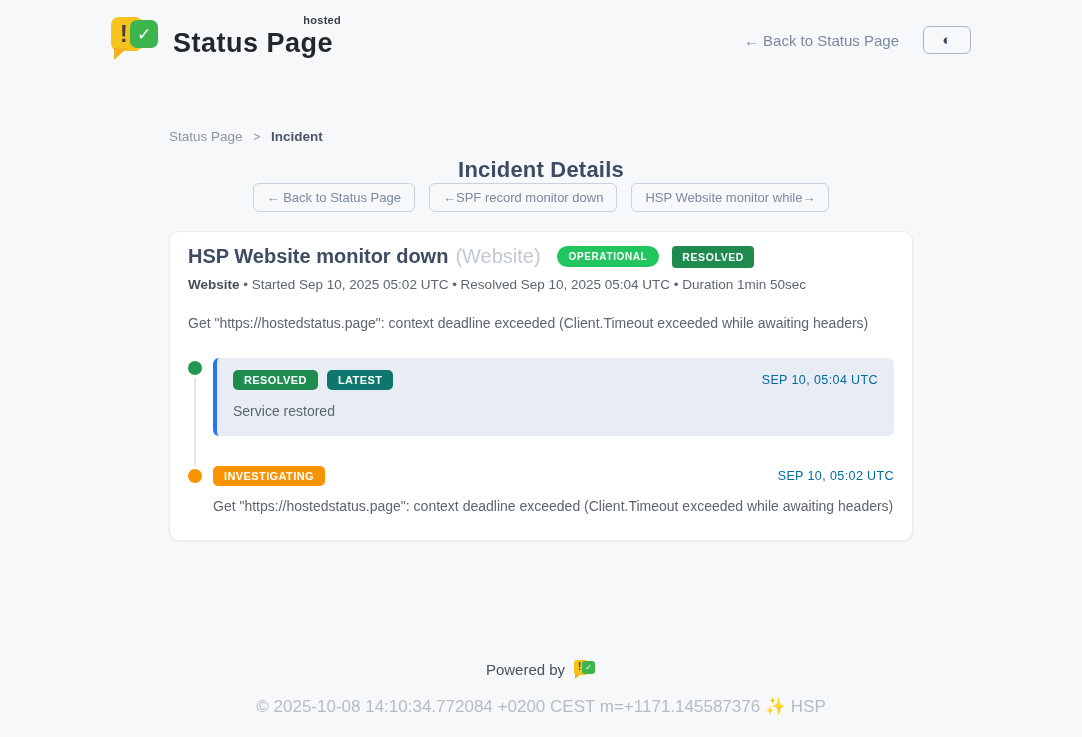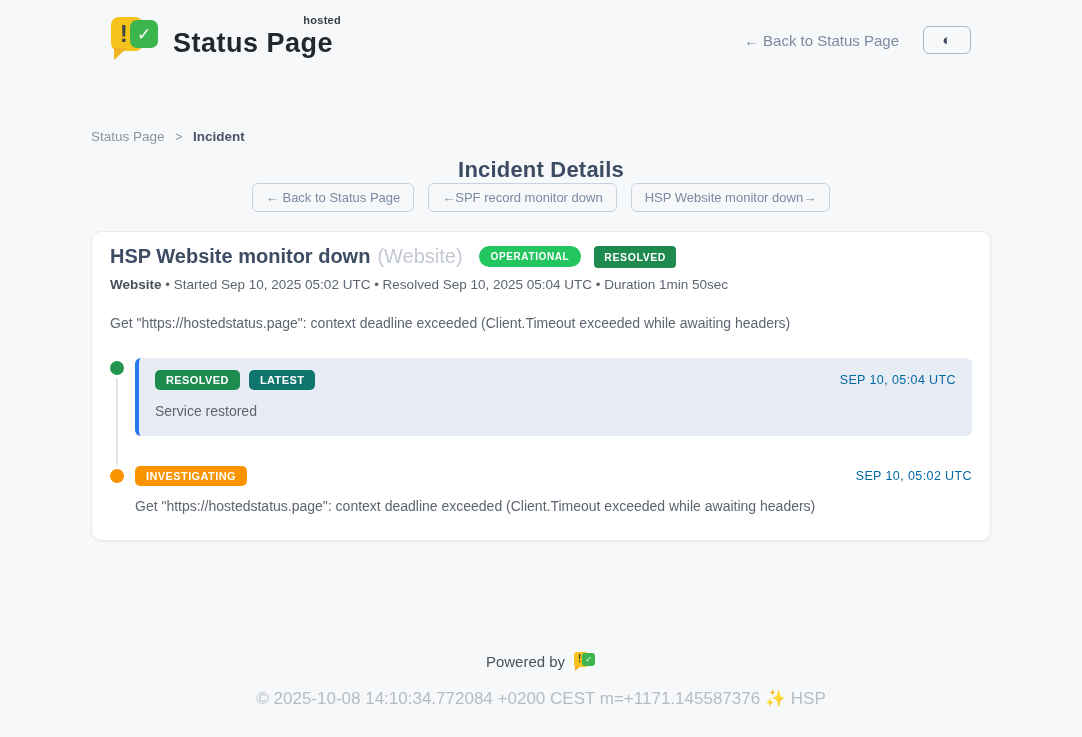--- a/index.html
+++ b/index.html
@@ -29,21 +29,21 @@
                color:#23272e; letter-spacing:.5px; }
   .logo-hosted { position:absolute; top:0; right:-8px; font-size:11px; font-weight:600;
                  color:#3a3f46; letter-spacing:.3px; }
   .header-right { display:flex; align-items:center; gap:24px; }
   .header-back { color:#7b8aa1; font-size:15px; text-decoration:none; cursor:pointer; }
   .theme-toggle { width:48px; height:28px; border:1px solid #a9b6c9; border-radius:6px;
                   background:#f7f8fa; color:#3f4d63; font-size:15px; line-height:26px;
                   text-align:center; cursor:pointer; }
 
   
-  .main { width:900px; margin:63px auto 0; flex:1; }
+  .main { width:744px; margin:63px auto 0; flex:1; }
   .breadcrumb { font-size:13.5px; color:#8b94a3; }
   .breadcrumb .crumb-link { cursor:pointer; }
   .breadcrumb .sep { margin:0 7px; font-size:12px; }
   .breadcrumb .crumb-current { color:#4a5568; font-weight:700; }
 
   .title-row { margin-top:13px; display:flex; justify-content:space-between; align-items:center;flex-direction:column; }
   .page-title { font-size:22px; font-weight:700; color:#3d4b63; letter-spacing:.2px; }
   .nav-buttons { display:flex; gap:14px; }
   .nav-btn { border:1px solid #c8d2df; background:transparent; color:#7b8aa1;
              font-size:13px; padding:6px 13px; border-radius:6px; cursor:pointer;
@@ -80,21 +80,21 @@
   .badge { color:#fff; font-size:11px; font-weight:700; letter-spacing:.4px;
            padding:4px 11px; border-radius:5px; }
   .badge-green { background:#1e8b4f; }
   .badge-blue { background:#0f766e; }
   .badge-orange { background:#f99300;text-align:center; }
   .tl-time { margin-left:auto; font-size:12.5px; color:#0369a1; letter-spacing:.4px; }
   .tl-msg { margin-top:13px; font-size:14px; color:#5d6571; }
   .tl-plain .tl-msg { margin-top:12px; }
 
   
-  .footer { text-align:center; padding-bottom:28px; }
+  .footer { text-align:center; padding-bottom:20px; }
   .powered-by { display:inline-flex; align-items:center; gap:9px; font-size:15px;
                 color:#49525e; cursor:pointer; }
   .mini-logo { position:relative; width:22px; height:20px; display:inline-block; }
   .mini-yellow { position:absolute; left:0; top:1px; width:14px; height:15px;
                  background:#f6c21c; border-radius:3px; }
   .mini-tail { position:absolute; left:1px; top:15px; width:0; height:0;
                border-left:6px solid #f0b422; border-bottom:5px solid transparent; }
   .mini-exclaim { position:absolute; left:4px; top:2px; font-size:10px; font-weight:700; color:#3c4148; }
   .mini-green { position:absolute; left:8px; top:2px; width:13px; height:13px;
                 background:#3db54e; border-radius:3px; display:flex; align-items:center;
@@ -131,21 +131,21 @@
     <span class="crumb-link">Status Page</span>
     <span class="sep">&gt;</span>
     <span class="crumb-current">Incident</span>
   </div>
 
   <div class="title-row">
     <h1 class="page-title">Incident Details</h1>
     <div class="nav-buttons">
       <button class="nav-btn">← Back to Status Page</button>
       <button class="nav-btn">←SPF record monitor down</button>
-      <button class="nav-btn">HSP Website monitor down→</button>
+      <button class="nav-btn">HSP Website monitor while→</button>
     </div>
   </div>
 
   <div class="card">
     <div class="card-title-row">
       <span class="card-title">HSP Website monitor down</span>
       <span class="card-component">(Website)</span>
       <span class="badge-operational">OPERATIONAL</span>
       <span class="badge-resolved-hdr">RESOLVED</span>
     </div>

